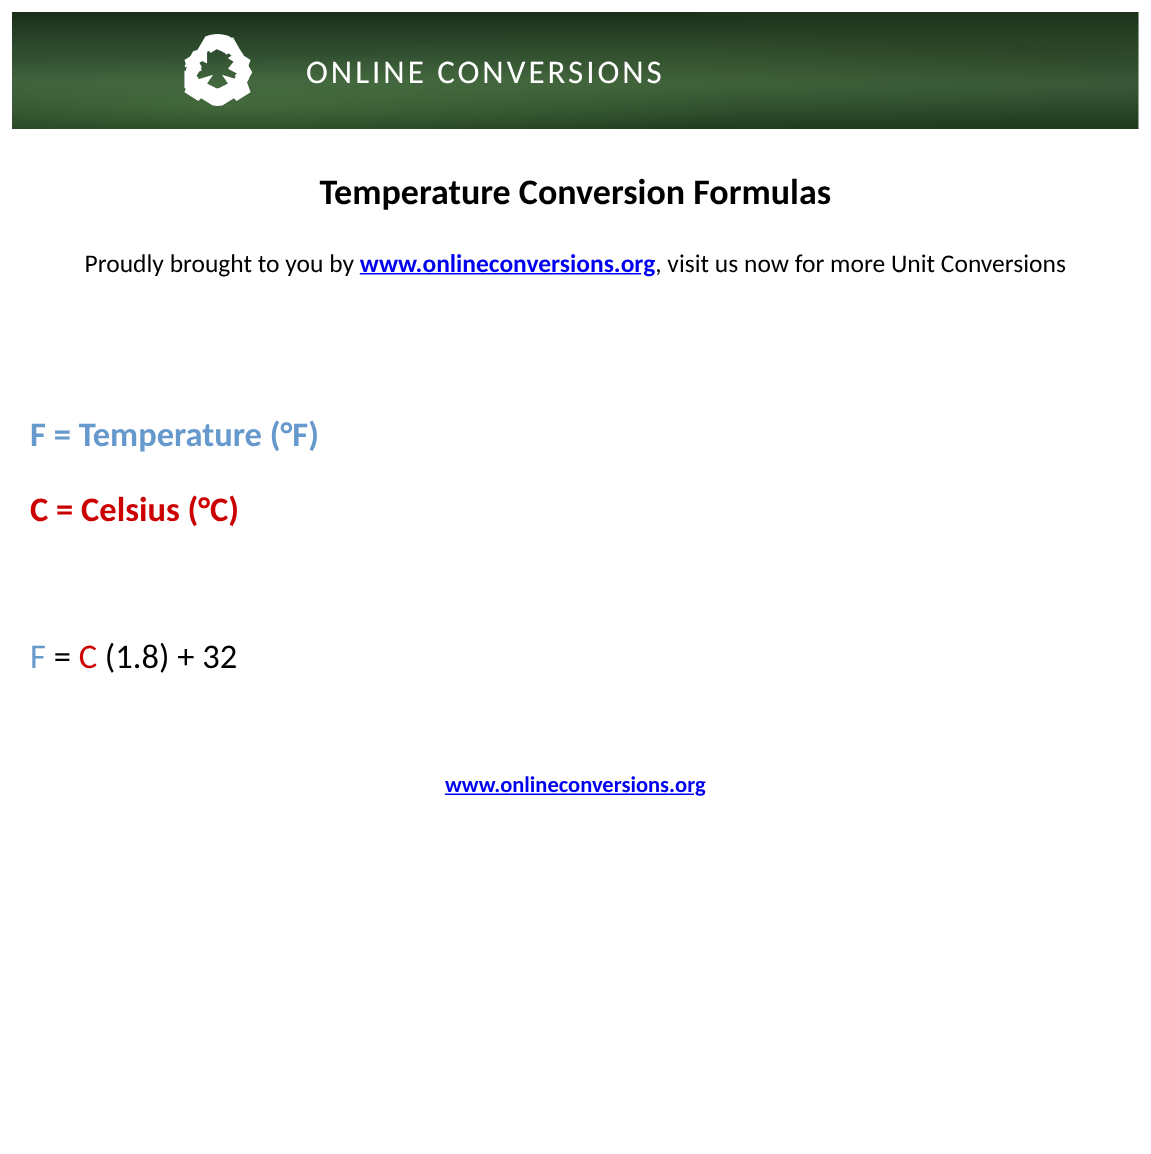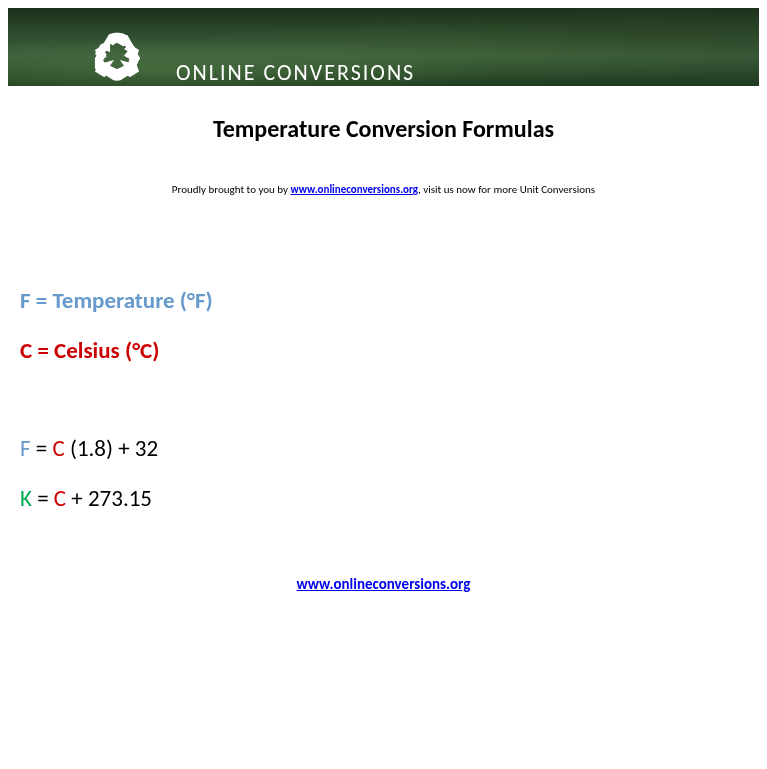--- a/index.html
+++ b/index.html
@@ -12,22 +12,22 @@
       width: 767px;
       height: 769px;
       background: white;
       padding: 8px;
     }
     .banner {
       width: 100%;
       height: 78px;
       background: linear-gradient(to bottom, #1a2f1a 0%, #2d4a2d 30%, #3a5a3a 60%, #1f3a1f 100%);
       display: flex;
-      align-items: flex-end;
-      padding-left: 80px;
+      align-items: center;
+      padding-left: 108px;
       position: relative;
       overflow: hidden;
     }
     .banner::before {
       content: '';
       position: absolute;
       top: 0;
       left: 0;
       right: 0;
       bottom: 0;
@@ -57,22 +57,22 @@
     }
     .title {
       text-align: center;
       font-size: 24px;
       font-weight: bold;
       margin-top: 28px;
       color: black;
     }
     .subtitle {
       text-align: center;
-      font-size: 11px;
-      margin-top: 40px;
+      font-size: 17px;
+      margin-top: 22px;
       color: black;
     }
     .subtitle a {
       color: #0000EE;
       font-weight: bold;
       text-decoration: underline;
     }
     .definitions {
       margin-top: 90px;
       padding-left: 12px;
@@ -151,20 +151,17 @@
   </div>
   <div class="def-line color-c">
     <span>C</span><span> = Celsius (°C)</span>
   </div>
 </div>
 
 <div class="formulas">
   <div class="formula-line">
     <span class="color-f">F</span><span class="color-black"> = </span><span class="color-c">C</span><span class="color-black"> (1.8) + 32</span>
   </div>
-  <div class="formula-line">
-    <span class="color-k">K</span><span class="color-black"> = </span><span class="color-c">C</span><span class="color-black"> + 273.15</span>
-  </div>
 </div>
 
 <div class="footer">
   <a href="#">www.onlineconversions.org</a>
 </div>
 
 </body></html>

